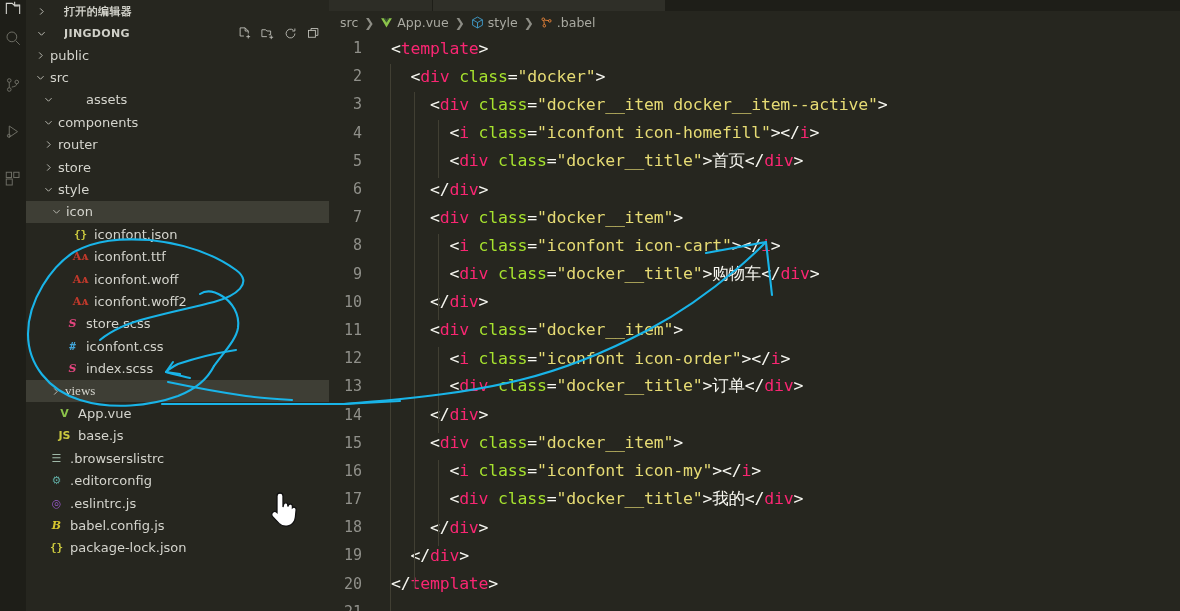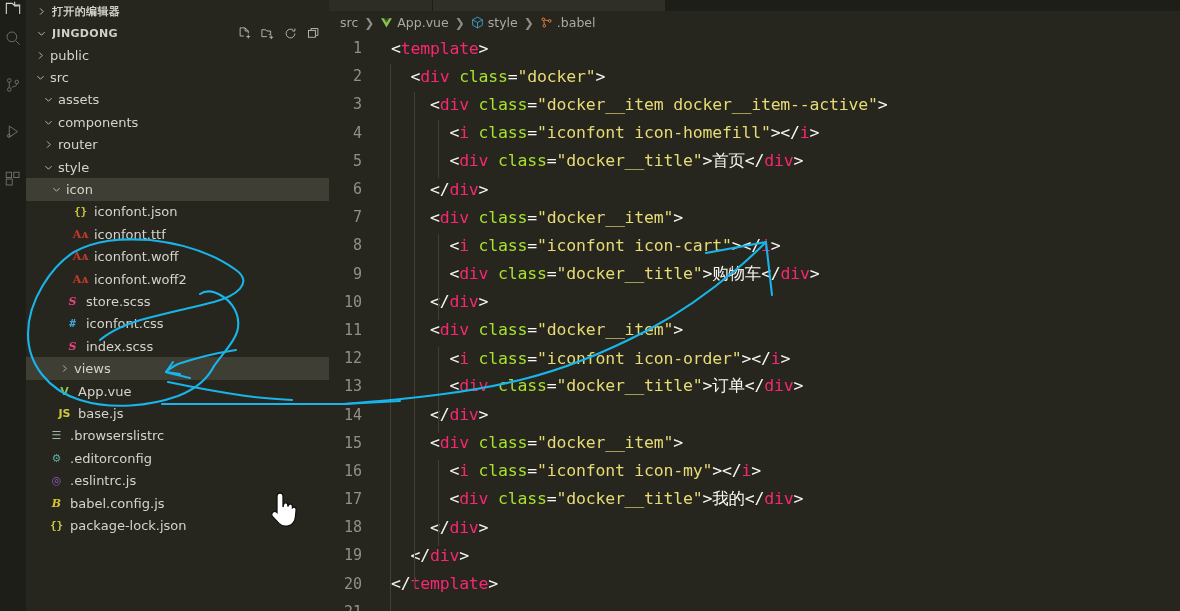--- a/index.html
+++ b/index.html
@@ -26,21 +26,21 @@
 
   
   .sidebar {
     width:303px; flex:0 0 303px; background:#26261f;
     display:flex; flex-direction:column; overflow:hidden;
     position:relative;
   }
   .sb-section-head {
     height:22px; display:flex; align-items:center;
     padding-left:8px; font-size:11px; font-weight:bold;
-    letter-spacing:.35px; color:#d0d0c8; gap:4px;
+    letter-spacing:.35px; color:#d0d0c8; gap:16px;
   }
   .sb-section-head .twisty { width:14px; display:flex; align-items:center; justify-content:center; color:#bdbdb5; }
   .sb-section-head .title { flex:1; white-space:nowrap; overflow:hidden; }
   .sb-actions { display:flex; gap:8px; padding-right:8px; color:#c4c4bd; }
   .sb-actions span { display:flex; align-items:center; }
 
   .tree { flex:1; overflow:hidden; }
   .row {
     height:22.4px; display:flex; align-items:center;
     white-space:nowrap; font-size:13px; color:#d4d4cd;
@@ -207,43 +207,51 @@
           <span class="lbl">public</span>
         </div>
         <div class="row" style="padding-left: 8px;">
           <span class="tw">
             <svg width="11" height="11" viewBox="0 0 16 16" fill="none" stroke="currentColor" stroke-width="1.4">
               <path d="M3.5 6L8 10.5 12.5 6"></path>
             </svg>
           </span>
           <span class="lbl">src</span>
         </div>
+        <div class="row" style="padding-left: 16px; gap: 28px;">
+          <span class="tw">
+            <svg width="11" height="11" viewBox="0 0 16 16" fill="none" stroke="currentColor" stroke-width="1.4">
+              <path d="M3.5 6L8 10.5 12.5 6"></path>
+            </svg>
+          </span>
+          <span class="lbl">assets</span>
+        </div>
         <div class="row" style="padding-left: 16px;">
           <span class="tw">
             <svg width="11" height="11" viewBox="0 0 16 16" fill="none" stroke="currentColor" stroke-width="1.4">
               <path d="M3.5 6L8 10.5 12.5 6"></path>
             </svg>
           </span>
-          <span class="lbl">assets</span>
+          <span class="lbl">components</span>
         </div>
         <div class="row" style="padding-left: 16px;">
           <span class="tw">
             <svg width="11" height="11" viewBox="0 0 16 16" fill="none" stroke="currentColor" stroke-width="1.4">
-              <path d="M3.5 6L8 10.5 12.5 6"></path>
-            </svg>
-          </span>
-          <span class="lbl">components</span>
+              <path d="M6 3.5L10.5 8 6 12.5"></path>
+            </svg>
+          </span>
+          <span class="lbl">router</span>
         </div>
         <div class="row" style="padding-left: 16px;">
           <span class="tw">
             <svg width="11" height="11" viewBox="0 0 16 16" fill="none" stroke="currentColor" stroke-width="1.4">
               <path d="M6 3.5L10.5 8 6 12.5"></path>
             </svg>
           </span>
-          <span class="lbl">router</span>
+          <span class="lbl">store</span>
         </div>
         <div class="row" style="padding-left: 16px;">
           <span class="tw">
             <svg width="11" height="11" viewBox="0 0 16 16" fill="none" stroke="currentColor" stroke-width="1.4">
               <path d="M3.5 6L8 10.5 12.5 6"></path>
             </svg>
           </span>
           <span class="lbl">style</span>
         </div>
         <div class="row selected" style="padding-left: 24px;">
@@ -282,21 +290,21 @@
         <div class="row" style="padding-left: 24px;">
           <span class="tw"></span>
           <span class="fi ic-css">#</span>
           <span class="lbl">iconfont.css</span>
         </div>
         <div class="row" style="padding-left: 24px;">
           <span class="tw"></span>
           <span class="fi ic-sass">S</span>
           <span class="lbl">index.scss</span>
         </div>
-        <div class="row selected" style="padding-left: 32px;">
+        <div class="row selected" style="padding-left: 23px; font-family: Liberation Serif, serif;">
           <span class="tw">
             <svg width="11" height="11" viewBox="0 0 16 16" fill="none" stroke="currentColor" stroke-width="1.4">
               <path d="M6 3.5L10.5 8 6 12.5"></path>
             </svg>
           </span>
           <span class="lbl">views</span>
         </div>
         <div class="row" style="padding-left: 16px;">
           <span class="tw"></span>
           <span class="fi ic-vue">V</span>

